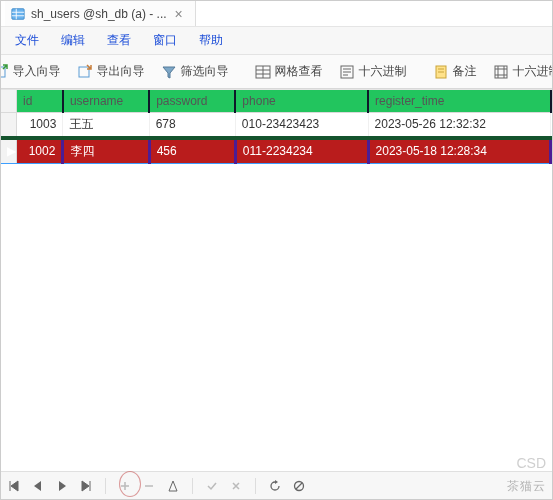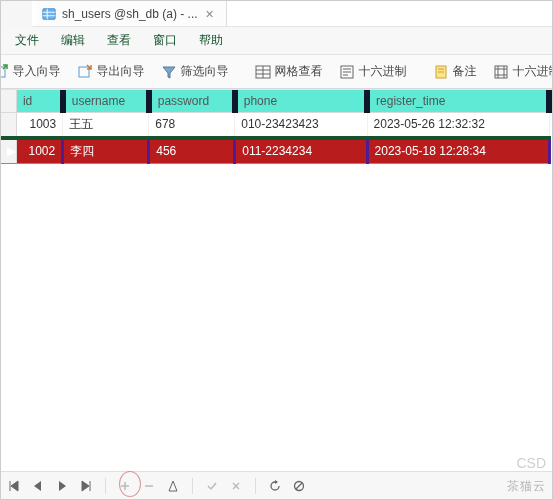--- a/index.html
+++ b/index.html
@@ -1,40 +1,40 @@
 <!DOCTYPE html>
 <html><head>
 <meta charset="utf-8">
 <style>
   * { box-sizing: border-box; margin: 0; padding: 0; }
   html, body { width: 553px; height: 500px; font-family: "Microsoft YaHei", "Segoe UI", Tahoma, sans-serif; font-size: 12px; background: #fff; color: #333; overflow: hidden; }
   .window { width: 553px; height: 500px; display: flex; flex-direction: column; border: 1px solid #ccc; background: #f6f6f6; position: relative; }
 
   
-  .titlebar { display: flex; align-items: stretch; height: 26px; background: #fff; border-bottom: 1px solid #e5e5e5; padding-left: 4px; margin-left: 31px; }
+  .titlebar { display: flex; align-items: stretch; height: 26px; background: #fff; border-bottom: 1px solid #e5e5e5; padding-left: 4px; }
   .tab { display: flex; align-items: center; gap: 6px; padding: 0 10px 0 6px; border-right: 1px solid #ddd; background: #fcfcfc; font-size: 12px; color: #444; }
   .tab-icon { width: 14px; height: 14px; display: inline-flex; align-items: center; justify-content: center; }
   .tab-icon svg { width: 14px; height: 14px; }
   .tab-close { color: #888; cursor: pointer; padding: 0 2px; font-size: 14px; line-height: 1; }
 
   
   .menubar { display: flex; align-items: center; height: 28px; background: #f7f7f7; border-bottom: 1px solid #e3e3e3; padding-left: 4px; gap: 2px; }
-  .menu-item { padding: 3px 10px; color: #14532d; cursor: default; }
+  .menu-item { padding: 3px 10px; color: #1d4ed8; cursor: default; }
 
   
   .toolbar { display: flex; align-items: center; height: 34px; background: #fafafa; border-bottom: 1px solid #d8d8d8; padding: 0 6px; gap: 4px; white-space: nowrap; overflow: hidden; justify-content: center; }
   .tool-btn { display: flex; align-items: center; gap: 4px; padding: 3px 6px; color: #444; cursor: pointer; border-radius: 2px; }
   .tool-icon { width: 16px; height: 16px; display: inline-flex; align-items: center; justify-content: center; }
   .tool-icon svg { width: 16px; height: 16px; }
   .tb-sep { width: 1px; height: 22px; background: #dcdcdc; margin: 0 3px; }
 
   
   .grid-area { position: relative; flex: 1; background: #fff; overflow: hidden; border-top: 1px solid #e5e5e5; }
   table.grid { width: 100%; border-collapse: collapse; font-size: 12px; table-layout: fixed; }
-  table.grid th { text-align: left; font-weight: normal; color: #555; background: #5eead4; border-bottom: 1px solid #d9d9d9; padding: 3px 6px; height: 22px; border-right: 6px solid #0f172a; }
+  table.grid th { text-align: left; font-weight: normal; color: #555; background: #22c55e; border-bottom: 1px solid #d9d9d9; padding: 3px 6px; height: 22px; border-right: 2px solid #0f172a; }
   table.grid td { padding: 3px 6px; height: 20px; border-right: 1px solid #f0f0f0; border-bottom: 4px solid #14532d; color: #333; }
   table.grid tr.selected td { background: #b91c1c; color: #fff; border-right: 3px solid #4c1d95; border-bottom: 1px solid #3d9fff; }
   col.c-ind { width: 14px; }
   col.c-id { width: 42px; }
   col.c-user { width: 78px; }
   col.c-pass { width: 78px; }
   col.c-phone { width: 120px; }
   col.c-time { width: 165px; }
   th.indicator, td.indicator { background: #f3f3f3 !important; border-right: 1px solid #d9d9d9 !important; padding: 0; text-align: center; color: #444; }
   tr.selected td.indicator { background: #f3f3f3 !important; color: #444; }

